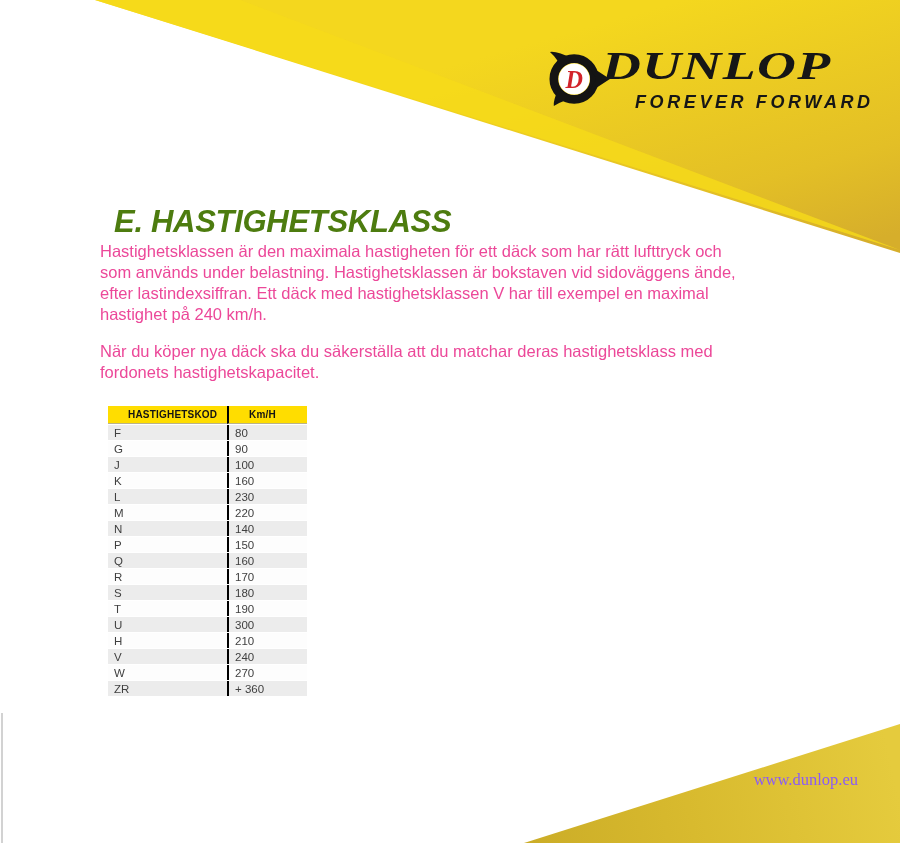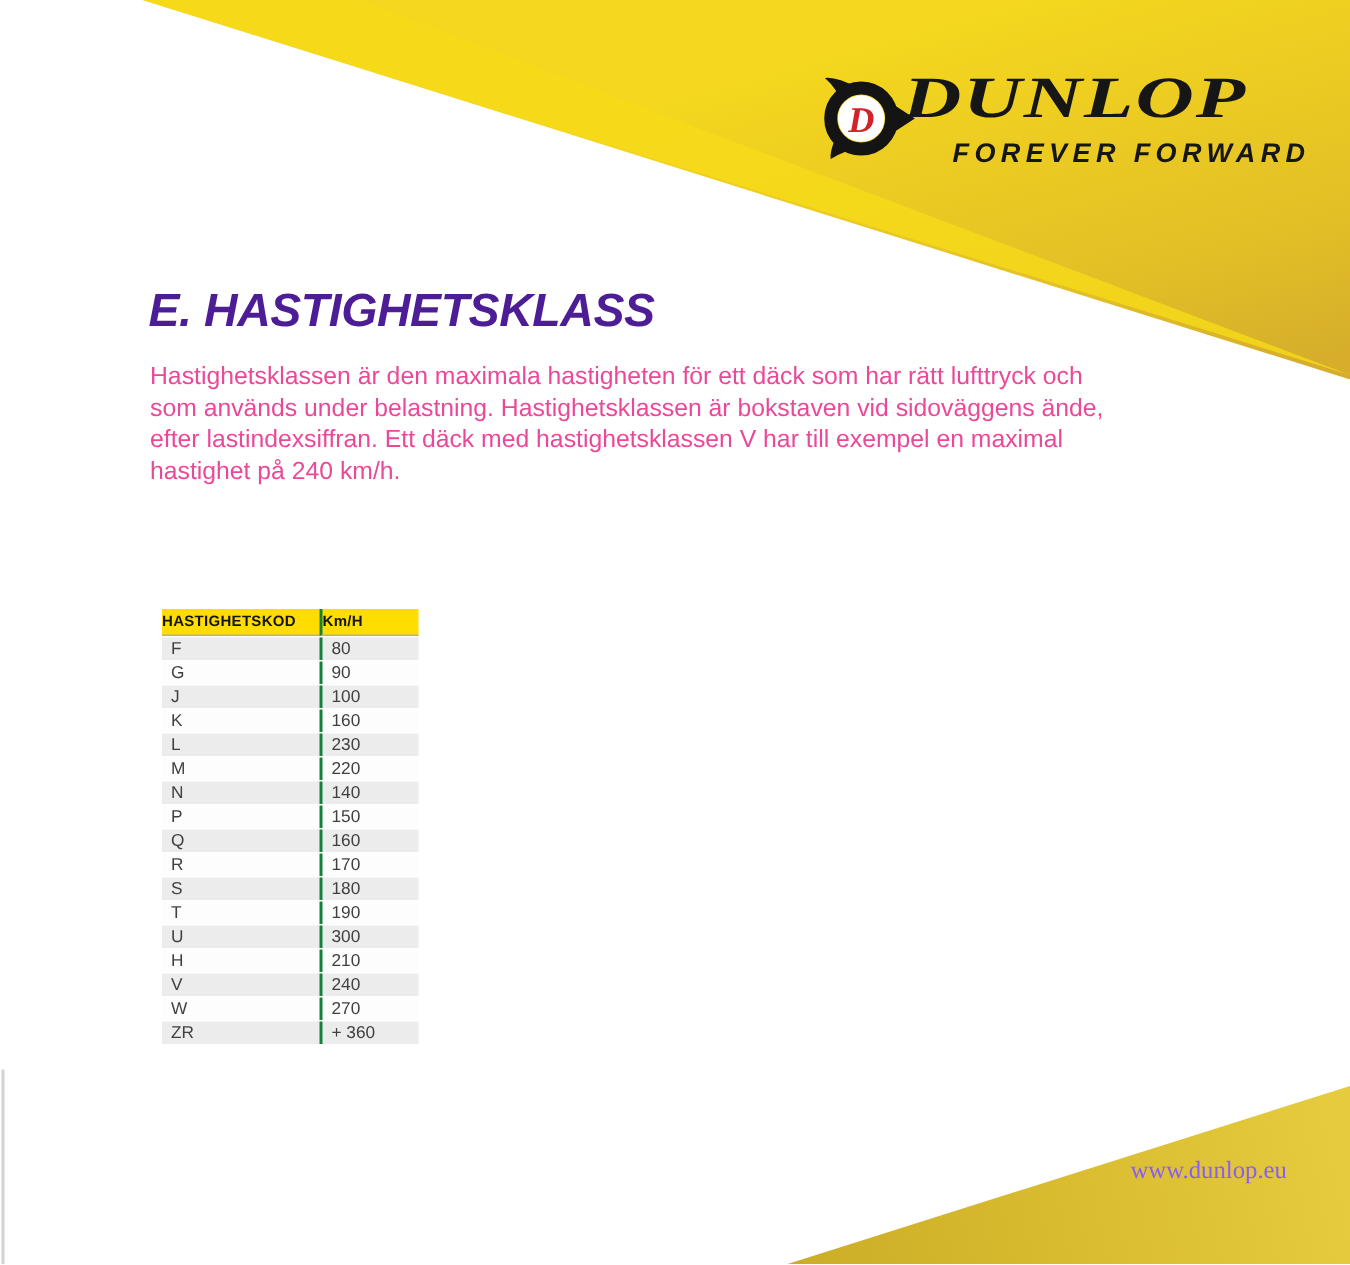--- a/index.html
+++ b/index.html
@@ -31,47 +31,47 @@
     transform:scaleX(1.38);transform-origin:left top;white-space:nowrap;
   }
   .tagline{
     position:absolute;left:57px;top:46px;
     font-weight:bold;font-style:italic;font-size:18px;color:#161616;
     letter-spacing:3.6px;white-space:nowrap;margin-left:32px;
   }
 
   
   .title{
-    position:absolute;left:99px;top:189px;margin:0;
-    font-size:31px;font-weight:bold;font-style:italic;color:#4c1d95;
+    position:absolute;left:99px;top:189px;margin:15px;
+    font-size:31px;font-weight:bold;font-style:italic;color:#4d7c0f;
     letter-spacing:-0.3px;white-space:nowrap;
   }
   .copy{position:absolute;left:100px;top:241px;width:716px;}
   .copy p{
     margin:0 0 16px 0;font-size:16.5px;line-height:21px;color:#ec4899;
     white-space:pre-line;
   }
 
   
   .speed-table{
     position:absolute;left:108px;top:405px;
     border-collapse:separate;border-spacing:0 1px;
     font-family:"Liberation Sans",sans-serif;
   }
   .speed-table th{
     background:#ffdd00;color:#141414;font-size:10px;font-weight:bold;
-    text-align:left;padding:3px 0 3px 0;letter-spacing:.2px;
+    text-align:left;padding:3px 0 3px 20px;letter-spacing:.2px;
     border-bottom:1px solid #b9b28a;height:11px;
   }
   .speed-table td{
     font-size:11.5px;color:#404040;text-align:left;
     padding:1px 0 1px 6px;height:13px;
   }
   .speed-table th:first-child,.speed-table td:first-child{width:99px;}
-  .speed-table th:last-child,.speed-table td:last-child{width:58px;border-left:2px solid #15803d;}
+  .speed-table th:last-child,.speed-table td:last-child{width:58px;border-left:2px solid #000000;}
   .speed-table tbody tr:nth-child(odd) td{background:#ececec;}
   .speed-table tbody tr:nth-child(even) td{background:#fdfdfd;}
 
   
   .footer-wedge{
     position:absolute;left:0;top:715px;width:900px;height:128px;
     background:linear-gradient(78deg,#a0861c 8%,#c3a423 45%,#d8ba2e 75%,#e5cb3d 98%);
     clip-path:polygon(100% 9px,100% 100%,524px 100%);
     pointer-events:none;
   }
@@ -108,20 +108,22 @@
     <div class="tagline">FOREVER FORWARD</div>
   </div>
 
   <h1 class="title">E. HASTIGHETSKLASS</h1>
 
   <div class="copy">
     <p>Hastighetsklassen är den maximala hastigheten för ett däck som har rätt lufttryck och
 som används under belastning. Hastighetsklassen är bokstaven vid sidoväggens ände,
 efter lastindexsiffran. Ett däck med hastighetsklassen V har till exempel en maximal
 hastighet på 240 km/h.</p>
+    <p>När du köper nya däck ska du säkerställa att du matchar deras hastighetsklass med
+fordonets hastighetskapacitet.</p>
   </div>
 
   <table class="speed-table">
     <thead>
       <tr>
         <th>HASTIGHETSKOD</th>
         <th>Km/H</th>
       </tr>
     </thead>
     <tbody>

